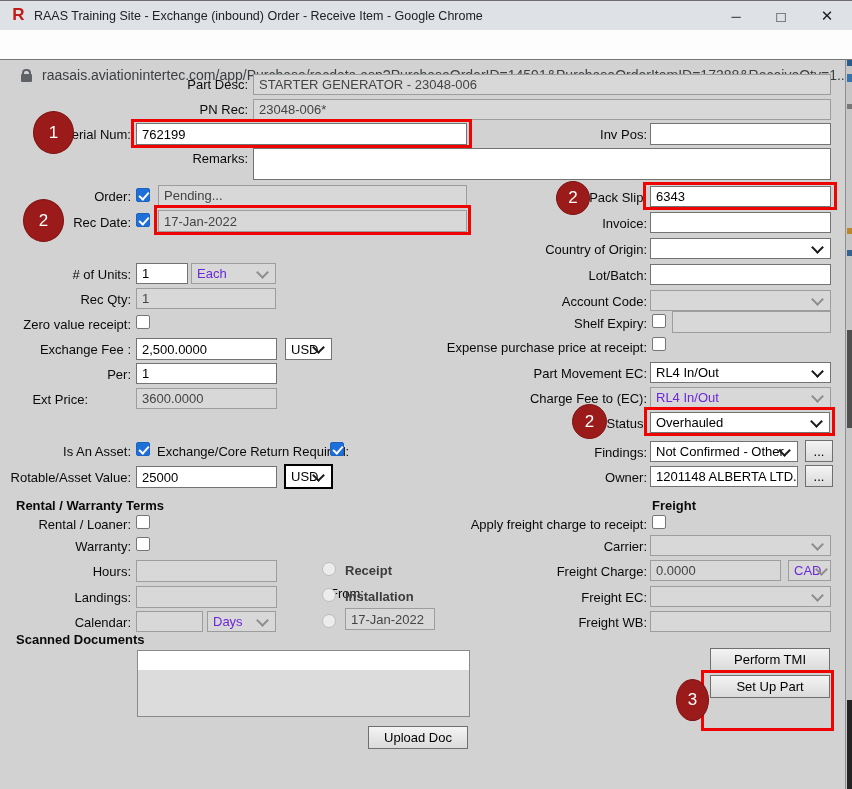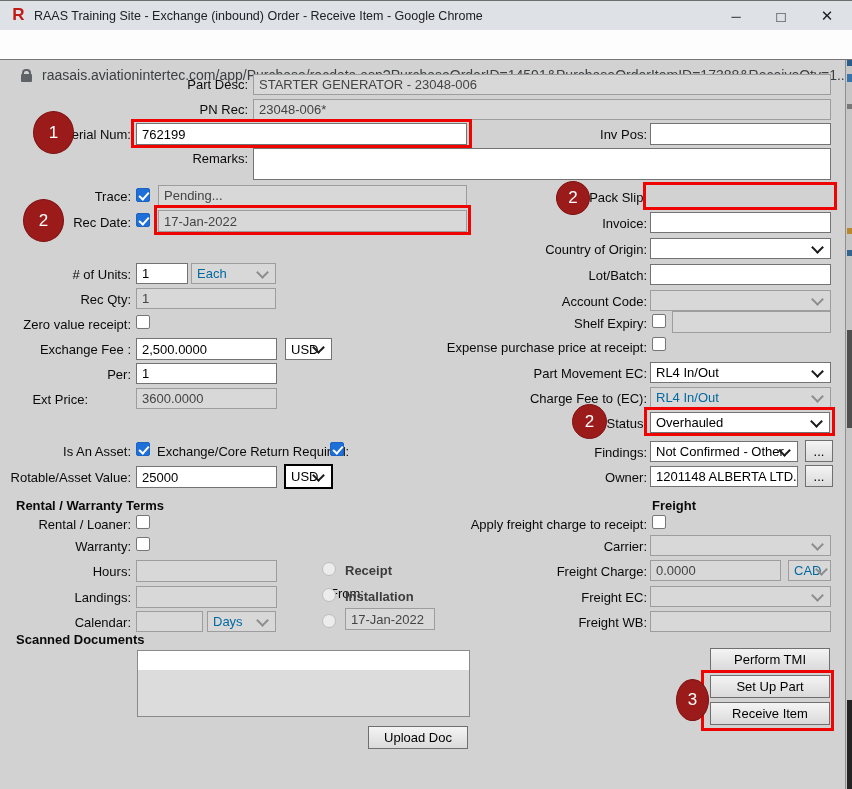--- a/index.html
+++ b/index.html
@@ -22,21 +22,21 @@
   .url-text{position:absolute;left:42px;top:37px;font-size:14px;color:#3c4043;white-space:nowrap;}
   
   .lbl{position:absolute;font-size:13px;color:#0a0a0a;white-space:nowrap;line-height:15px;}
   .hdr{position:absolute;font-size:13px;font-weight:bold;color:#0a0a0a;white-space:nowrap;}
   .inp{position:absolute;height:21px;background:#fff;border:1px solid #737373;box-sizing:border-box;
     font-size:13px;color:#000;padding:0 5px;display:flex;align-items:center;white-space:nowrap;overflow:hidden;}
   .inp.dis{background:#d8d8d8;border-color:#9d9d9d;color:#444;}
   .sel .chev{position:absolute;right:8px;top:50%;margin-top:-6px;width:7px;height:7px;
     border-right:2px solid #1a1a1a;border-bottom:2px solid #1a1a1a;transform:rotate(45deg);}
   .sel.dis .chev{border-color:#8d8d8d;}
-  .sel.dis{color:#0369a1;}
+  .sel.dis{color:#6d28d9;}
   .sel.focused{border:2px solid #000;}
   .cb{position:absolute;width:14px;height:14px;background:#fff;border:1px solid #767676;
     border-radius:2px;box-sizing:border-box;}
   .cb.on{background:#1f6fd8;border-color:#1a62c4;}
   .cb.on::after{content:"";position:absolute;left:4px;top:1px;width:4px;height:8px;
     border-right:2px solid #fff;border-bottom:2px solid #fff;transform:rotate(42deg);}
   .radio{position:absolute;width:14px;height:14px;border-radius:50%;background:#ececec;
     border:1px solid #bdbdbd;box-sizing:border-box;}
   .btn{position:absolute;display:flex;align-items:center;justify-content:center;
     background:linear-gradient(#f4f4f4,#dadada);border:1px solid #6f6f6f;box-sizing:border-box;
@@ -78,24 +78,25 @@
   <div class="inp dis" style="left:253px;top:99px;width:578px;">23048-006*</div>
 
   <div class="lbl" style="right:721px;top:127px;">Serial Num:</div>
   <div class="inp" style="left:136px;top:123px;width:331px;height:22px;">762199</div>
   <div class="lbl" style="right:205px;top:127px;">Inv Pos:</div>
   <div class="inp" style="left:650px;top:123px;width:181px;height:22px;"></div>
 
   <div class="lbl" style="right:604px;top:151px;">Remarks:</div>
   <div class="inp" style="left:253px;top:148px;width:578px;height:32px;"></div>
 
-  <div class="lbl" style="right:721px;top:189px;">Trace:</div>
+  <div class="lbl" style="right:721px;top:189px;">Order:</div>
   <span class="cb on" style="left:136px;top:188px;"></span>
   <div class="inp dis" style="left:158px;top:185px;width:309px;">Pending...</div>
   <div class="lbl" style="right:205px;top:190px;">Pack Slip:</div>
+  <div class="inp" style="left:650px;top:186px;width:181px;">6343</div>
 
   <div class="lbl" style="right:721px;top:215px;">Rec Date:</div>
   <span class="cb on" style="left:136px;top:213px;"></span>
   <div class="inp dis" style="left:158px;top:210px;width:309px;height:22px;">17-Jan-2022</div>
   <div class="lbl" style="right:205px;top:216px;">Invoice:</div>
   <div class="inp" style="left:650px;top:212px;width:181px;"></div>
 
   <div class="lbl" style="right:205px;top:242px;">Country of Origin:</div>
   <div class="inp sel" style="left:650px;top:238px;width:181px;">
       <span class="chev"></span>
@@ -222,21 +223,20 @@
   <div class="lbl" style="right:205px;top:615px;">Freight WB:</div>
   <div class="inp dis" style="left:650px;top:611px;width:181px;"></div>
 
   <div class="hdr" style="left:16px;top:632px;">Scanned Documents</div>
   <div class="listbox">
     <div class="optrow"></div>
   </div>
 
   <div class="btn" style="left:710px;top:648px;width:120px;height:23px;">Perform TMI</div>
   <div class="btn" style="left:710px;top:675px;width:120px;height:23px;">Set Up Part</div>
-  <div class="btn" style="left:710px;top:702px;width:120px;height:23px;">Receive Item</div>
   <div class="btn" style="left:368px;top:726px;width:100px;height:23px;">Upload Doc</div>
 
   <div class="ann-rect" style="left:131px;top:119px;width:341px;height:29px;"></div>
   <div class="ann-rect" style="left:154px;top:205px;width:317px;height:30px;"></div>
   <div class="ann-rect" style="left:643px;top:182px;width:194px;height:28px;"></div>
   <div class="ann-rect" style="left:644px;top:407px;width:191px;height:29px;"></div>
   <div class="ann-rect" style="left:701px;top:670px;width:133px;height:61px;"></div>
 
   <div class="ann-circle" style="left:33px;top:111px;width:41px;height:43px;">1</div>
   <div class="ann-circle" style="left:23px;top:199px;width:41px;height:43px;">2</div>

